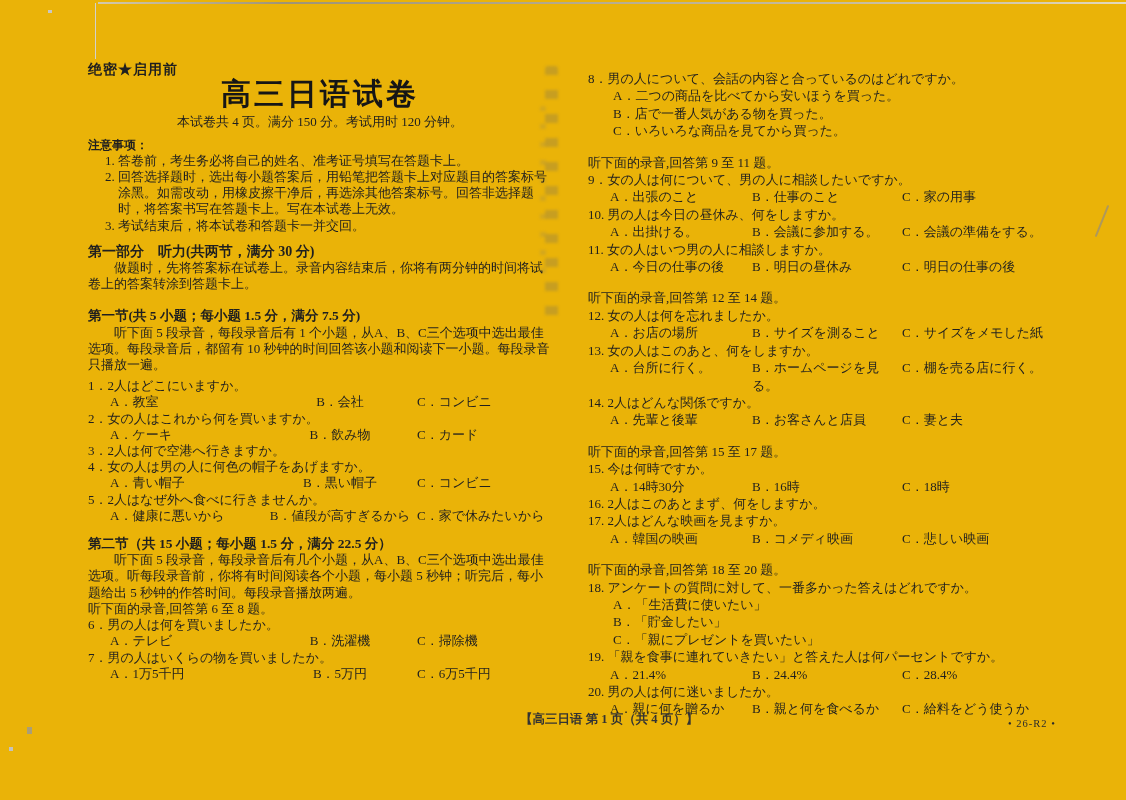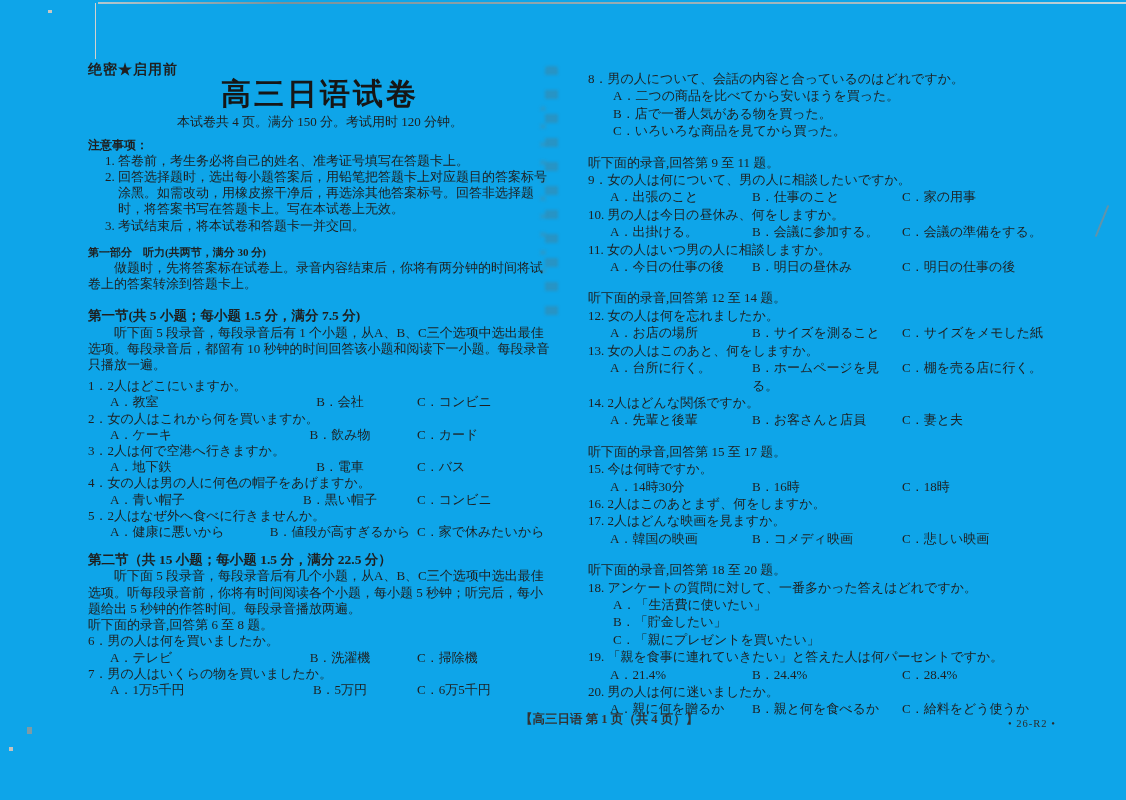--- a/index.html
+++ b/index.html
@@ -2,21 +2,21 @@
 <html><head>
 <meta charset="utf-8">
 <style>
   html,body{margin:0;padding:0;}
   body{
     width:1126px;height:800px;position:relative;overflow:hidden;
     background:#fbfbfa;
     font-family:"Liberation Serif","DejaVu Serif",serif;
     color:#1f1f1f;
   }
-  .page{position:absolute;inset:0;background:#0ea5e9;}
+  .page{position:absolute;inset:0;background:#eab308;}
 
   
   .edge-top{position:absolute;left:98px;top:2px;width:1028px;height:2px;
     background:linear-gradient(90deg,#cfcdc9,#908e8a 18%,#b3b1ad 55%,#c9c7c3 85%,#e2e0dc);opacity:.85;}
   .edge-left{position:absolute;left:95px;top:3px;width:1px;height:56px;background:#d3d1cd;}
   .speck-1{position:absolute;left:48px;top:10px;width:4px;height:3px;background:#c9c7c3;}
   .speck-2{position:absolute;left:27px;top:727px;width:5px;height:7px;background:#9a9894;opacity:.8;}
   .speck-3{position:absolute;left:9px;top:747px;width:4px;height:4px;background:#c4c2be;}
   .slash-mark{position:absolute;left:1101px;top:204px;width:2px;height:34px;background:#8d8b88;
     transform:rotate(22deg);opacity:.65;border-radius:1px;}
@@ -28,21 +28,21 @@
 
   
   .col-left{position:absolute;left:88px;top:62px;width:464px;font-size:13px;line-height:16.2px;}
   .col-right{position:absolute;left:588px;top:70px;width:512px;font-size:13px;line-height:17.4px;}
 
   .classification{font-size:14px;font-weight:700;letter-spacing:1px;}
   .title{font-size:30px;font-weight:700;text-align:center;margin:8px 0 12px 0;letter-spacing:3px;color:#161616;}
   .subtitle{text-align:center;margin-bottom:6px;}
   .notice-title{font-weight:700;font-size:12px;}
   .notice{padding-left:30px;text-indent:-13px;}
-  .part-header{font-weight:700;font-size:11px;margin-top:10px;}
+  .part-header{font-weight:700;font-size:14px;margin-top:10px;}
   .intro{text-indent:26px;}
   .section-header{font-weight:700;font-size:13.5px;margin-top:16px;}
   .qblock-first{margin-top:5px;}
   .opts{display:flex;padding-left:22px;}
   .col-left .opt-a{width:153px;flex:none;}
   .col-left .opt-b{width:154px;flex:none;text-align:center;}
   .col-right .opt-a{width:142px;flex:none;}
   .col-right .opt-b{width:150px;flex:none;}
   .opt-c{flex:1;}
   .opts-stacked > div{padding-left:25px;}
@@ -95,25 +95,20 @@
     <div>
       <div>2．女の人はこれから何を買いますか。</div>
       <div class="opts">
         <span class="opt-a">A．ケーキ</span>
         <span class="opt-b">B．飲み物</span>
         <span class="opt-c">C．カード</span>
       </div>
     </div>
     <div>
       <div>3．2人は何で空港へ行きますか。</div>
-      <div class="opts">
-        <span class="opt-a">A．地下鉄</span>
-        <span class="opt-b">B．電車</span>
-        <span class="opt-c">C．バス</span>
-      </div>
     </div>
     <div>
       <div>4．女の人は男の人に何色の帽子をあげますか。</div>
       <div class="opts">
         <span class="opt-a">A．青い帽子</span>
         <span class="opt-b">B．黒い帽子</span>
         <span class="opt-c">C．コンビニ</span>
       </div>
     </div>
     <div>

